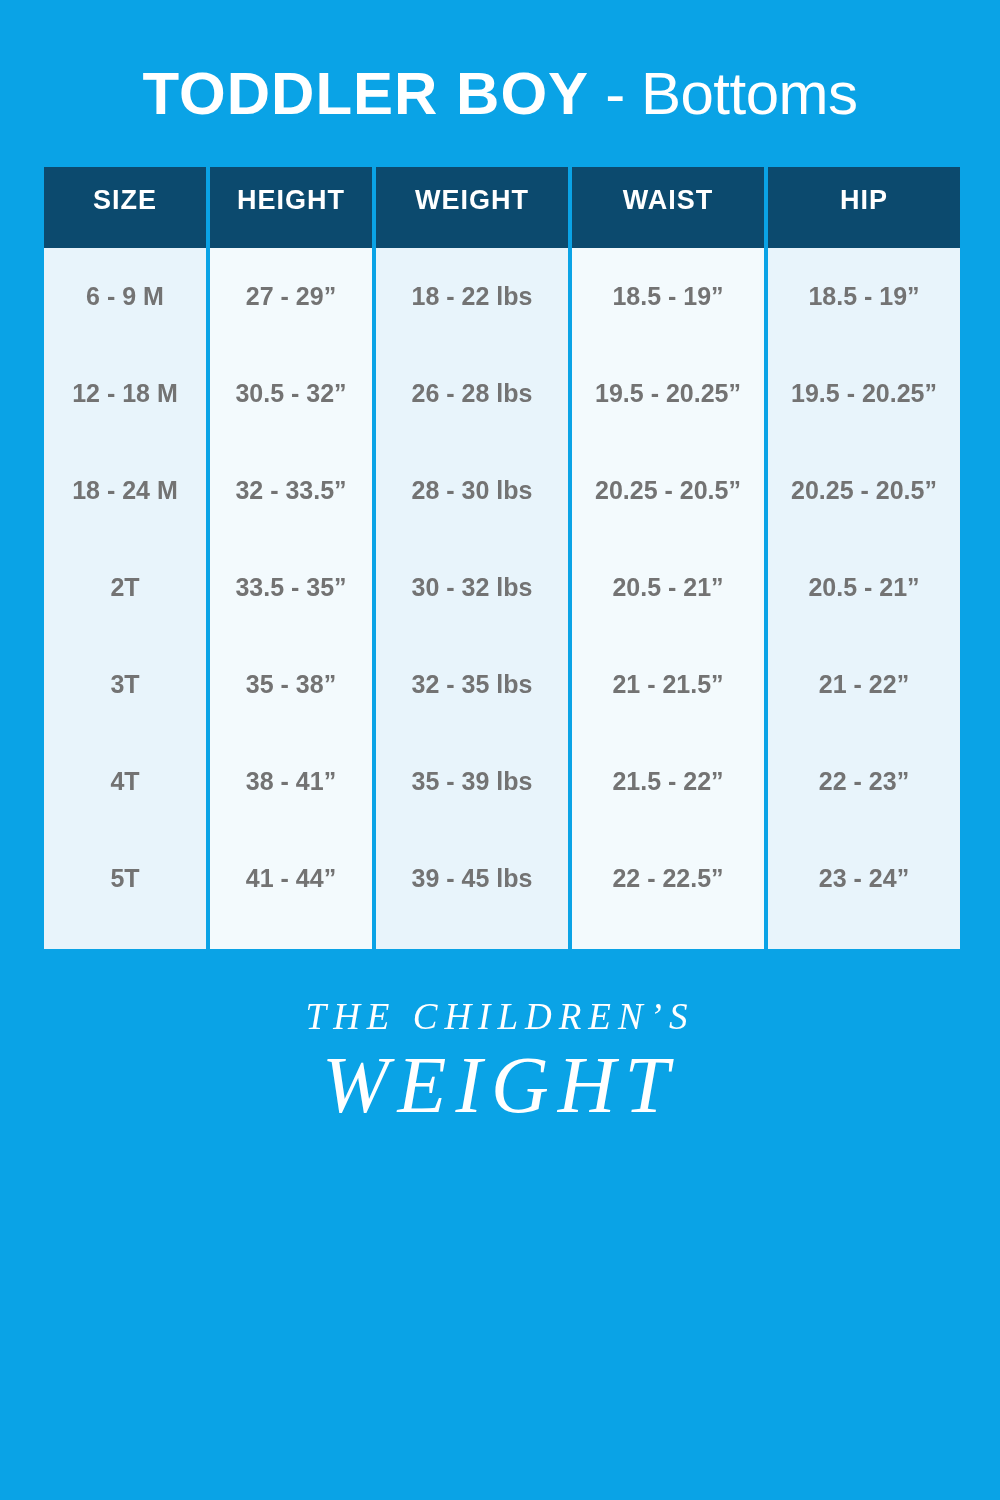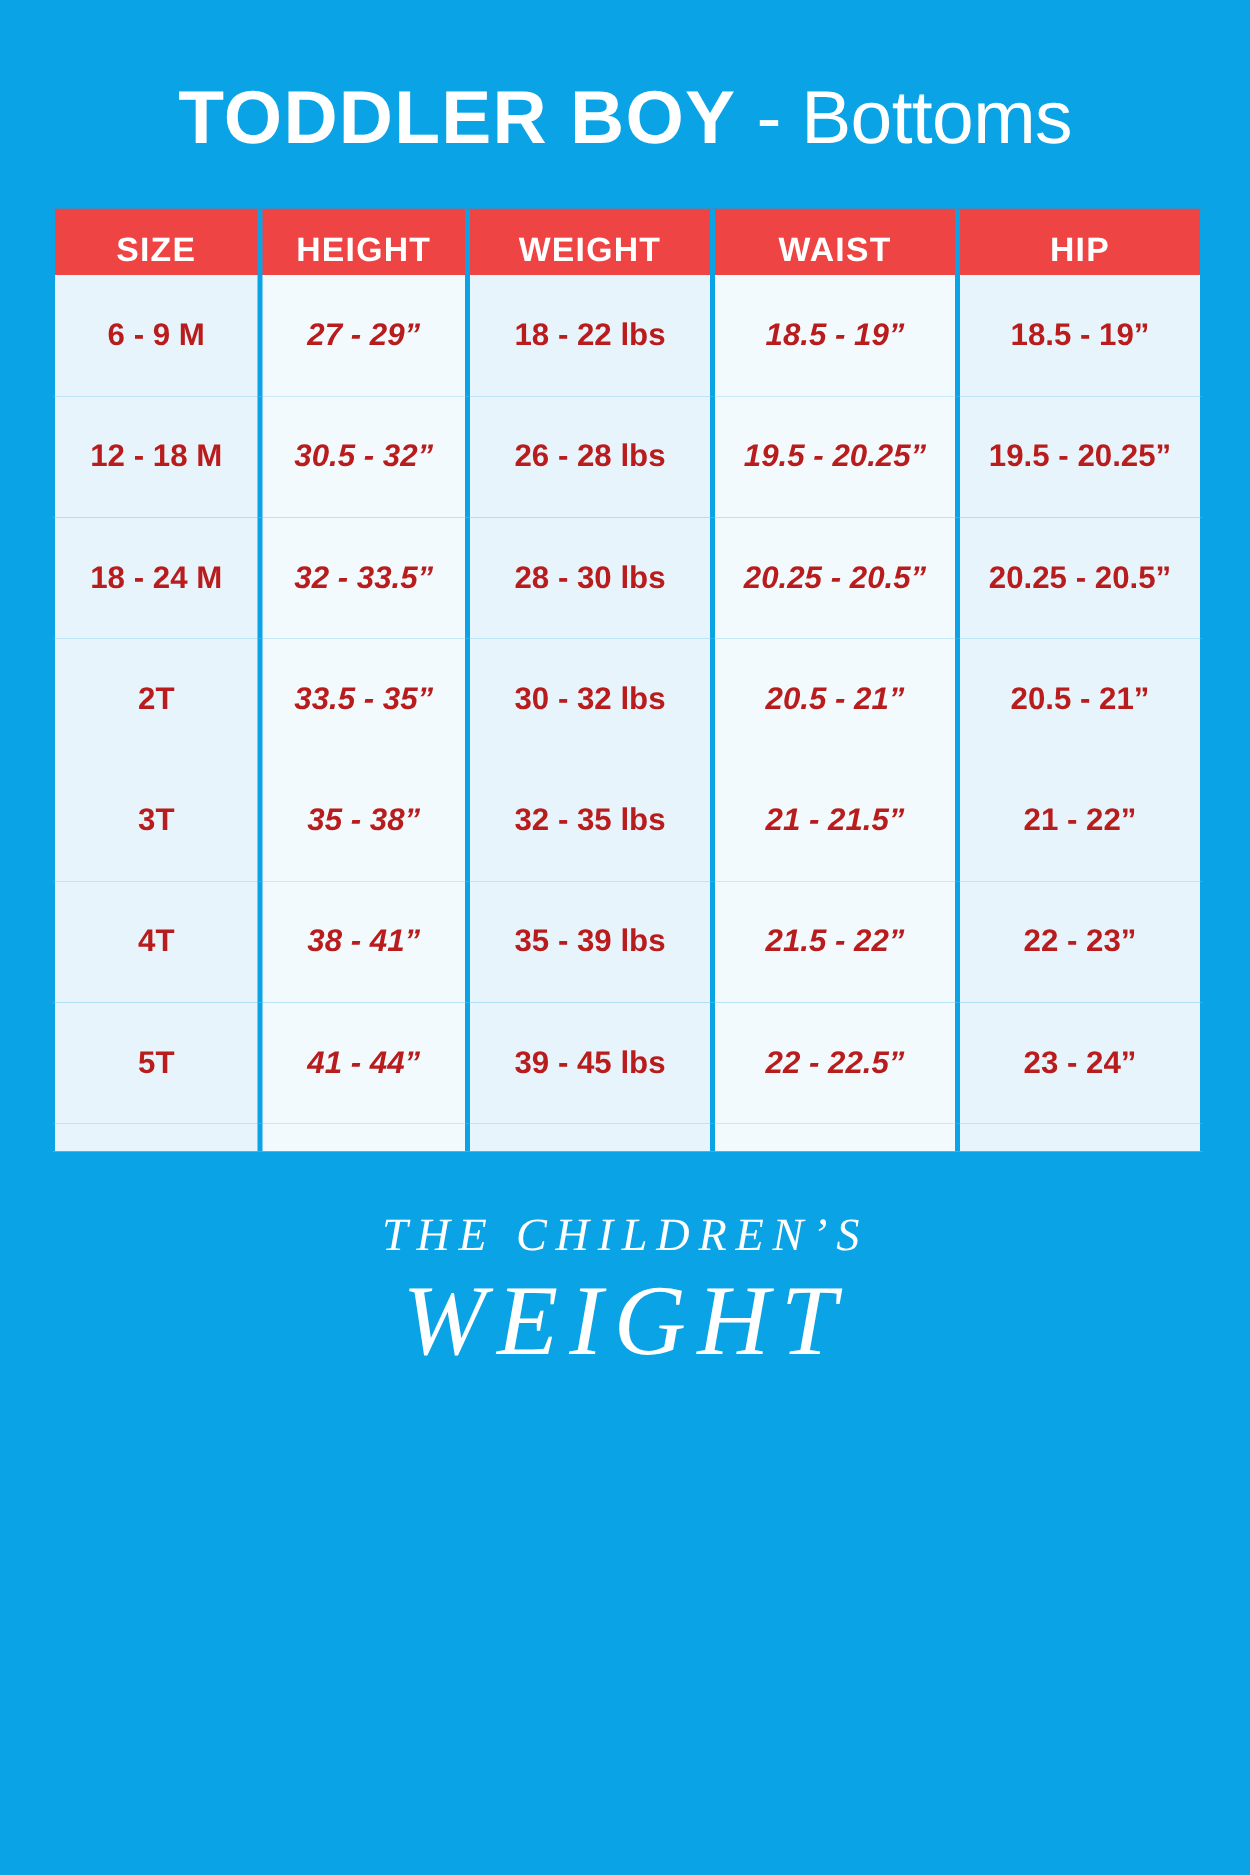--- a/index.html
+++ b/index.html
@@ -42,43 +42,42 @@
   .table-wrap {
     margin-top: 42px;
     width: 920px;
   }
   table.size-table {
     width: 920px;
     border-collapse: collapse;
     table-layout: fixed;
   }
   table.size-table th {
-    background: #ef4444;
+    background: #0c4a6e;
     color: #ffffff;
     font-size: 27px;
     font-weight: bold;
     letter-spacing: 1px;
-    padding: 18px 0 4px 0;
+    padding: 18px 0 32px 0;
     text-align: center;
     border-left: 4px solid #0aa3e6;
     border-right: 4px solid #0aa3e6;
   }
   table.size-table td {
-    color: #b91c1c;
+    color: #737373;
     font-size: 25px;
     font-weight: bold;
     text-align: center;
     padding: 34px 0;
     background: #e8f4fb;
     border-left: 4px solid #0aa3e6;
     border-right: 4px solid #0aa3e6;
   }
   table.size-table td.alt {
     background: #f3fafd;
-    font-style: italic;
   }
   table.size-table tr.spacer-row td {
     background: #e8f4fb;
     padding: 0;
     height: 22px;
   }
   table.size-table tr.spacer-row td.alt {
     background: #f3fafd;
   }
   col.c0 { width: 166px; }

